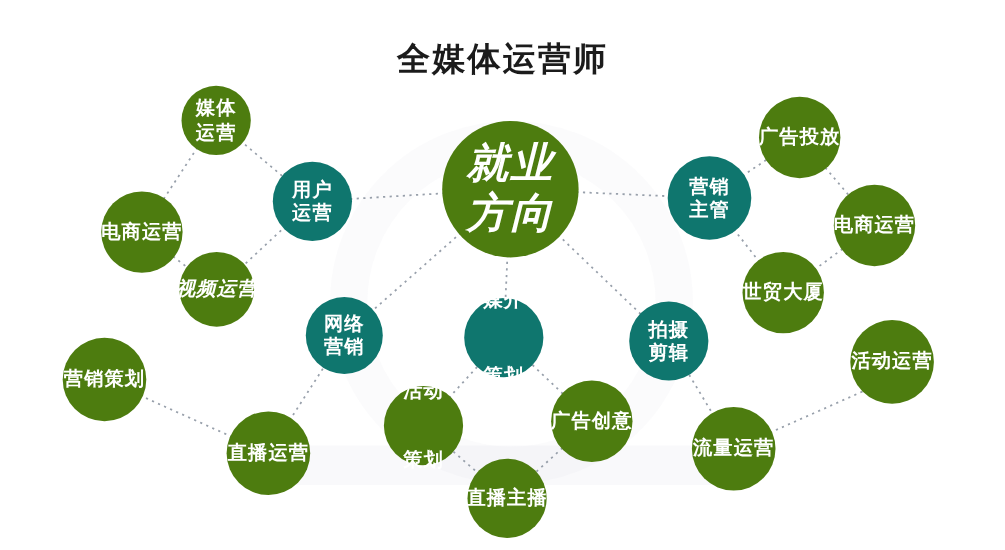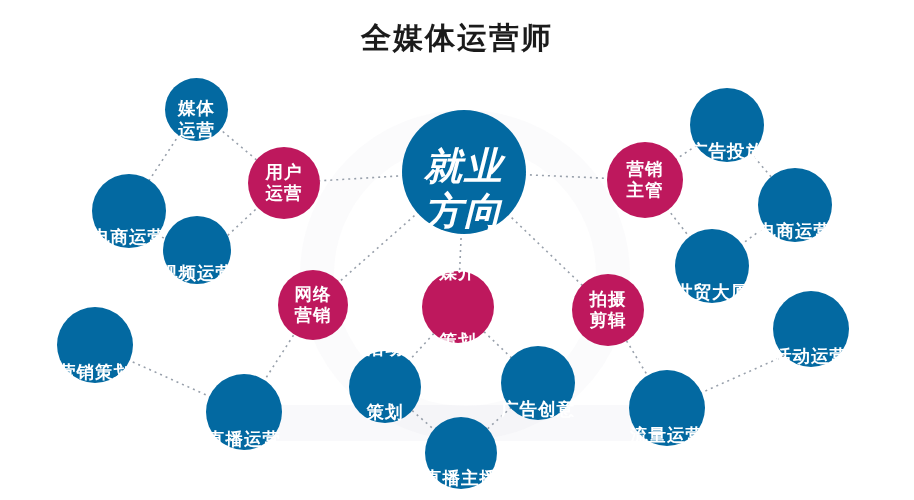--- a/index.html
+++ b/index.html
@@ -2,21 +2,21 @@
 <html><head>
 <meta charset="utf-8">
 <style>
   html,body{margin:0;padding:0;background:#ffffff;}
   #stage{
     position:relative;width:914px;height:500px;overflow:hidden;
     background:#ffffff;
     font-family:"Liberation Sans","DejaVu Sans",sans-serif;
   }
   .page-title{
-    position:absolute;left:0;top:18px;width:914px;
+    position:absolute;left:0;top:34px;width:914px;
     text-align:center;font-size:30px;font-weight:800;
     color:#1b1b1b;letter-spacing:2px;
   }
   #wires{position:absolute;left:0;top:0;z-index:1;}
   #wires line{stroke:#98a0ab;stroke-width:1.6;stroke-dasharray:2 4;}
   .watermark{position:absolute;z-index:0;pointer-events:none;}
   .wm-ring{
     left:300px;top:110px;width:330px;height:330px;border-radius:50%;
     border:34px solid rgba(175,185,200,0.05);box-sizing:border-box;
   }
@@ -24,22 +24,22 @@
     left:235px;top:405px;width:450px;height:36px;border-radius:6px;
     background:rgba(165,175,195,0.07);
   }
   .node{
     position:absolute;z-index:2;border-radius:50%;
     display:flex;flex-direction:column;align-items:center;justify-content:center;
     color:#ffffff;font-weight:700;text-align:center;
     font-size:17.5px;line-height:1.22;letter-spacing:1px;
   }
   .node span{white-space:nowrap;}
-  .blue{background:#0369a1;justify-content:flex-end;}
-  .teal{background:#be185d;}
+  .blue{background:#4d7c0f;}
+  .teal{background:#0f766e;}
   .hub{font-size:38px;line-height:1.18;letter-spacing:2px;font-style:italic;}
 </style>
 </head>
 <body>
 
 <div id="stage">
 
   <div class="watermark wm-ring"></div>
   <div class="watermark wm-bar"></div>
 
@@ -74,21 +74,21 @@
     <span>方向</span>
   </div>
 
   <div class="node blue" style="left:165px;top:78px;width:63px;height:63px;">
     <span>媒体</span>
     <span>运营</span>
   </div>
   <div class="node blue" style="left:92px;top:174px;width:74px;height:74px;">
     <span>电商运营</span>
   </div>
-  <div class="node blue" style="left:163px;top:216px;width:68px;height:68px;">
+  <div class="node blue" style="left:163px;top:229px;width:68px;height:68px;font-style:italic;">
     <span>视频运营</span>
   </div>
   <div class="node teal" style="left:248px;top:147px;width:72px;height:72px;">
     <span>用户</span>
     <span>运营</span>
   </div>
   <div class="node blue" style="left:57px;top:307px;width:76px;height:76px;">
     <span>营销策划</span>
   </div>
   <div class="node blue" style="left:206px;top:374px;width:76px;height:76px;">

